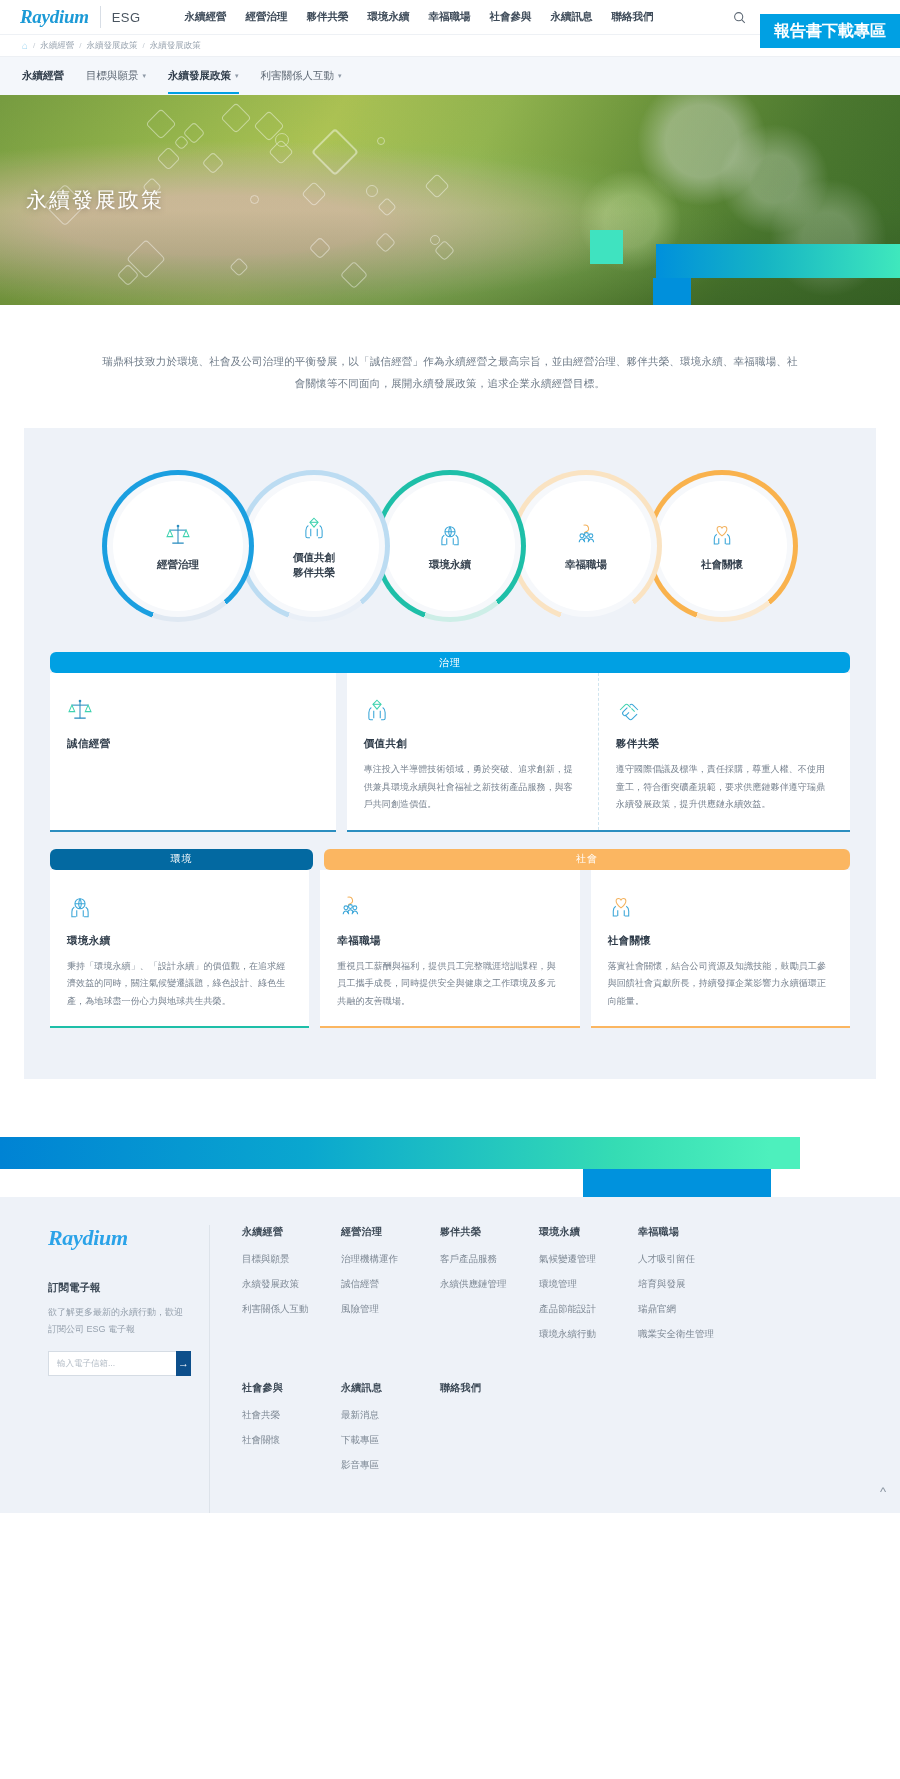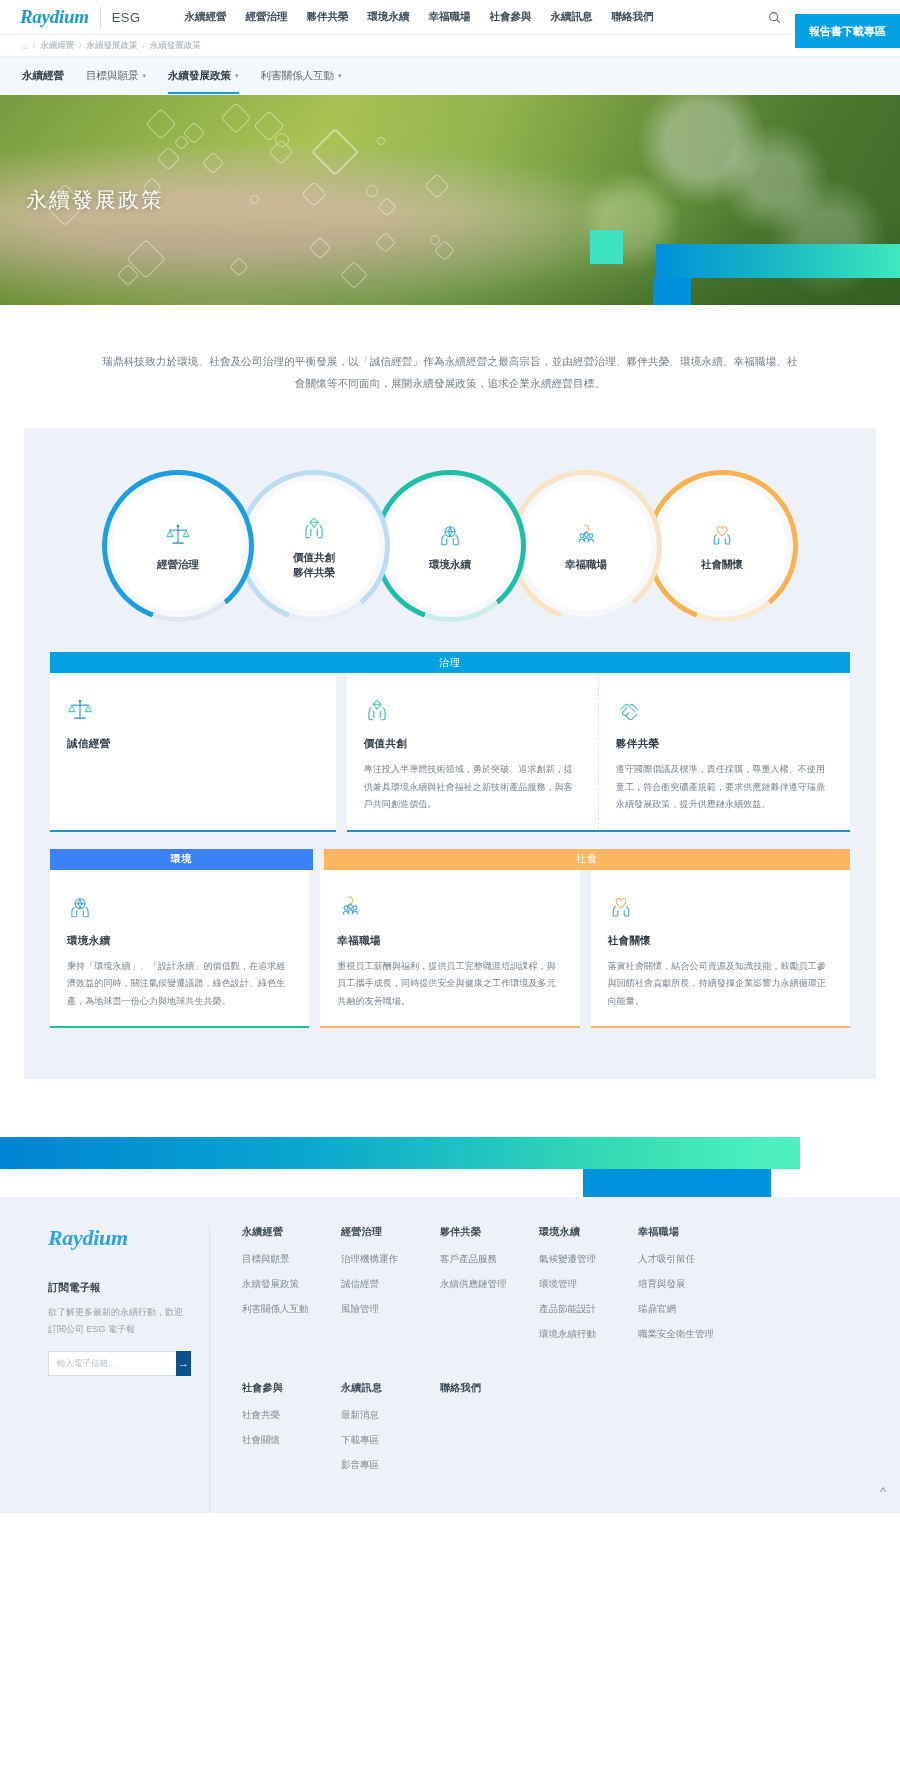--- a/index.html
+++ b/index.html
@@ -15,21 +15,21 @@
   .topbar{height:35px;display:flex;align-items:center;background:#fff;border-bottom:1px solid #eef1f5;position:relative;}
   .brand{display:flex;align-items:center;padding-left:20px;gap:11px;}
   .brand-logo{font-family:"Liberation Serif","DejaVu Serif",serif;font-style:italic;font-weight:bold;font-size:19px;color:#1c9ad6;letter-spacing:-.3px;position:relative;}
   .brand-sep{width:1px;height:22px;background:#d8dee6;}
   .brand-sub{font-size:13px;color:#4a5560;letter-spacing:.5px;}
   .mainnav{display:flex;align-items:center;gap:19px;margin-left:44px;}
   .mainnav a{font-size:10.5px;color:#3d4a58;text-decoration:none;white-space:nowrap;font-weight:bold;}
   .head-right{margin-left:auto;display:flex;align-items:center;height:100%;}
   .search-btn{width:42px;display:flex;align-items:center;justify-content:center;cursor:pointer;}
   .search-btn svg{display:block;}
-  .report-btn{background:#00a0e3;color:#fff;font-size:11px;font-weight:bold;height:100%;display:flex;align-items:center;padding:4px 14px;white-space:nowrap;text-decoration:none;margin-top:28px;}
+  .report-btn{background:#00a0e3;color:#fff;font-size:16px;font-weight:bold;height:100%;display:flex;align-items:center;padding:4px 14px;white-space:nowrap;text-decoration:none;margin-top:28px;}
 
   
   .crumbs{height:22px;display:flex;align-items:center;padding-left:22px;gap:5px;background:#fff;border-bottom:1px solid #edf0f4;}
   .crumbs .home{color:#9fd6f2;font-size:10px;line-height:1;}
   .crumbs a,.crumbs span.c{font-size:8.5px;color:#97a2ae;text-decoration:none;}
   .crumbs .slash{font-size:8px;color:#c3cad2;}
 
   
   .subnav{height:38px;display:flex;align-items:center;padding-left:22px;gap:22px;background:#f4f7fb;}
   .subnav .sn{font-size:10.5px;color:#5c6773;display:flex;align-items:center;gap:4px;cursor:pointer;white-space:nowrap;}
@@ -77,21 +77,21 @@
   .ring{position:absolute;inset:0;border-radius:50%;}
   .ring-inner{position:absolute;inset:11px;border-radius:50%;background:#fff;box-shadow:0 0 0 6px #f6f8fb;display:flex;flex-direction:column;align-items:center;justify-content:center;gap:7px;}
   .circ .ico{height:30px;display:flex;align-items:center;justify-content:center;}
   .circ .lbl{font-size:10.5px;font-weight:bold;color:#36424f;text-align:center;line-height:1.35;}
 
   .z1{z-index:5}.z2{z-index:4}.z3{z-index:3}.z4{z-index:2}.z5{z-index:1}
 
   
   .sec{padding:0 26px;}
   .barrow{display:flex;gap:11px;margin-bottom:0;}
-  .secbar{height:21px;display:flex;align-items:center;justify-content:center;color:#fff;font-size:10px;letter-spacing:1px;}
+  .secbar{height:21px;display:flex;align-items:center;justify-content:center;color:#fff;font-size:10px;letter-spacing:1px;border-radius:6px;}
   .cardsrow{display:flex;gap:11px;margin-bottom:17px;}
   .card{background:#fff;padding:19px 17px 16px;position:relative;}
   .card .cico{height:32px;margin-bottom:13px;display:flex;align-items:flex-end;}
   .card h4{font-size:10.5px;font-weight:bold;color:#2f3c4a;margin-bottom:10px;letter-spacing:.4px;}
   .card p{font-size:9px;line-height:1.95;color:#77828f;letter-spacing:.1px;}
   .card.dual{display:flex;gap:0;padding:0;}
   .card.dual .half{flex:1;padding:19px 17px 16px;}
   .card.dual .half+.half{border-left:1px dashed #cfe4ef;}
 
   
@@ -359,21 +359,21 @@
             </div>
             <h4>夥伴共榮</h4>
             <p>遵守國際倡議及標準，責任採購，尊重人權、不使用童工，符合衝突礦產規範，要求供應鏈夥伴遵守瑞鼎永續發展政策，提升供應鏈永續效益。</p>
           </div>
         </div>
       </div>
     </div>
 
     <div class="sec">
       <div class="barrow">
-        <div class="secbar" style="flex:1;background:#3b82f6;font-weight:bold;">環境</div>
+        <div class="secbar" style="flex:1;background:#0369a1;">環境</div>
         <div class="secbar" style="flex:2;background:#fbb661;">社會</div>
       </div>
       <div class="cardsrow">
         <div class="card" style="flex:1;border-bottom:2px solid #1ebfa8;">
           <div class="cico">
             <svg width="26" height="28" viewBox="0 0 32 32" fill="none" stroke="#3aa6d8" stroke-width="1.3">
               <circle cx="16" cy="12" r="6.2"></circle>
               <path d="M9.8 12 h12.4 M16 5.8 q3.2 6.2 0 12.4 M16 5.8 q-3.2 6.2 0 12.4"></path>
               <path d="M9 16 q-3 2 -3 6 v6 h5"></path>
               <path d="M23 16 q3 2 3 6 v6 h-5"></path>

